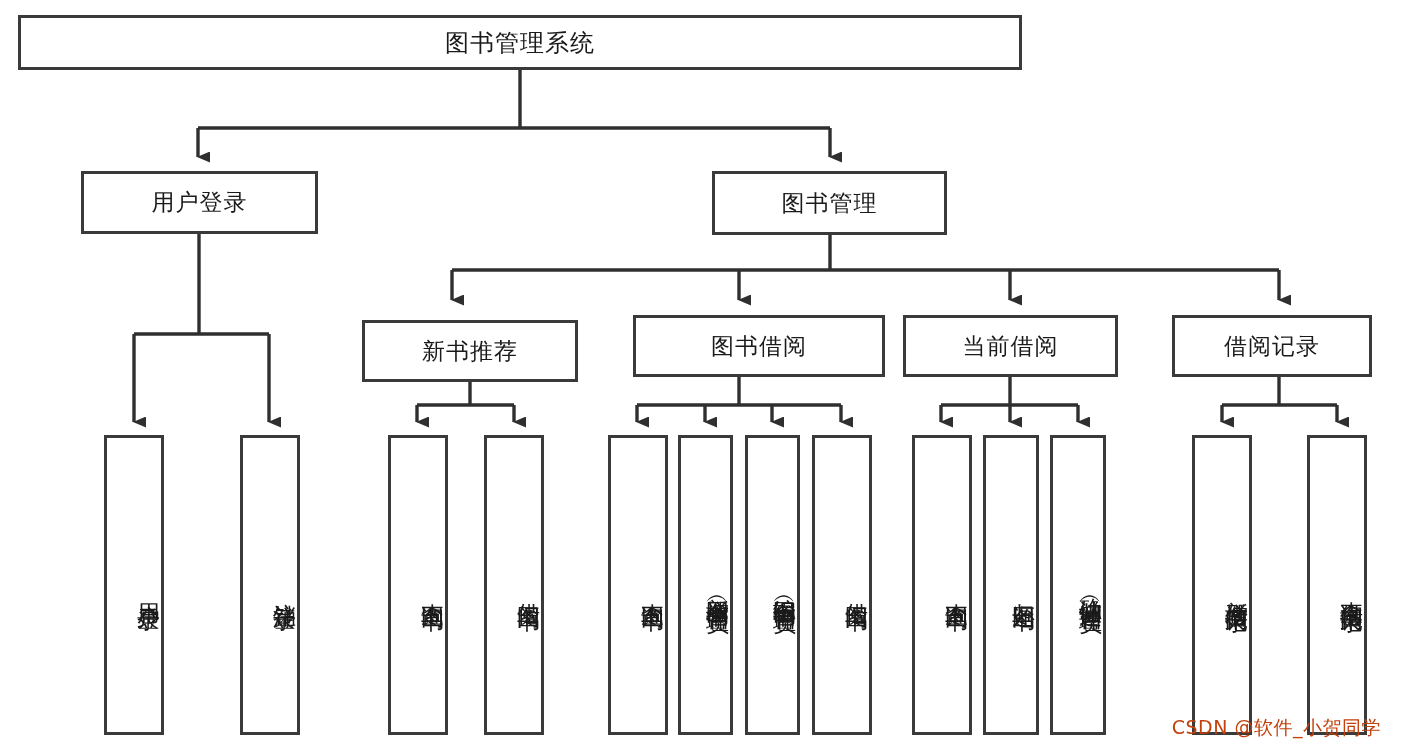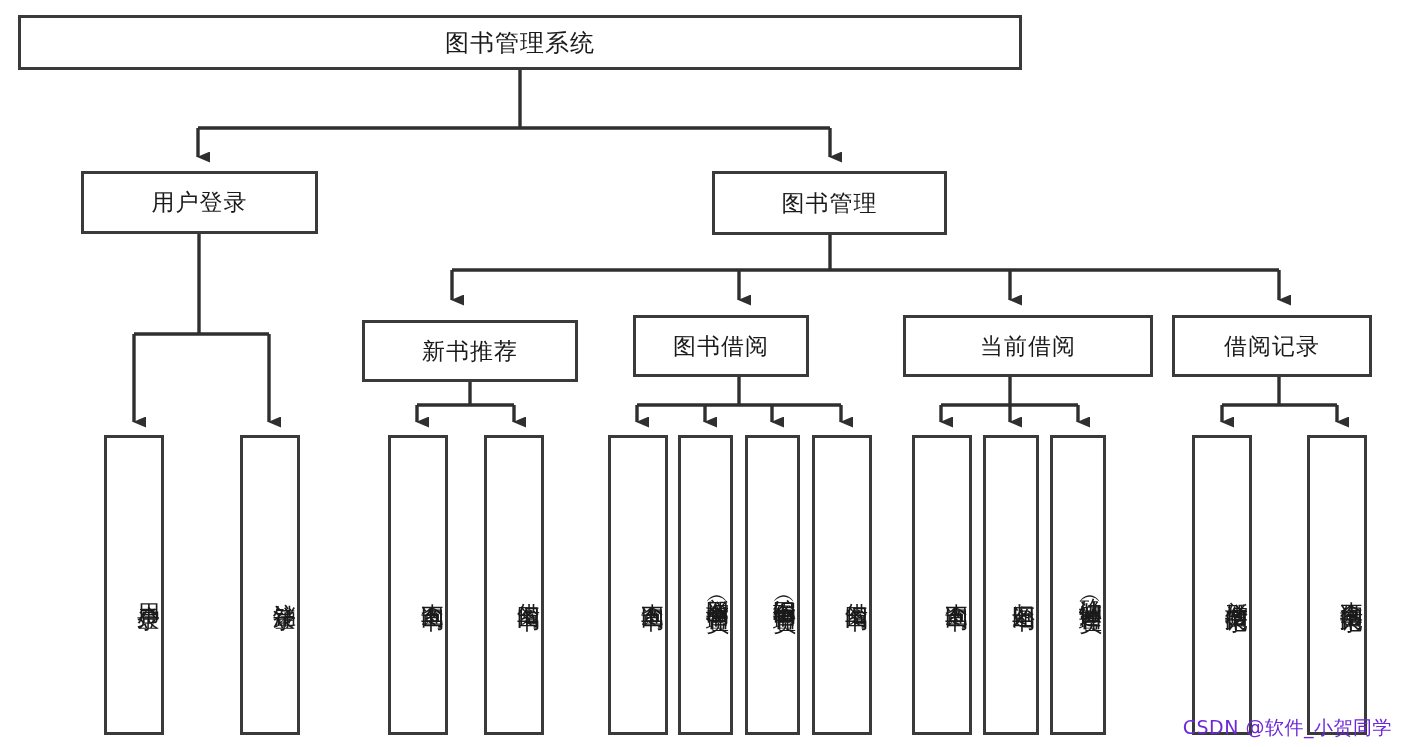--- a/index.html
+++ b/index.html
@@ -46,24 +46,24 @@
     align-items: flex-start;
     justify-content: center;
     padding-top: 8px;
     line-height: 1.05;
   }
   .node.root {
     font-size: 24px;
   }
   .watermark {
     position: absolute;
-    right: 13px;
+    right: 24px;
     bottom: 6px;
     font-size: 19px;
-    color: #6d28d9;
+    color: #c2410c;
     white-space: nowrap;
     letter-spacing: 0.5px;
   }
 </style>
 </head>
 <body>
 
 <div id="canvas">
 
   <svg id="wires" viewBox="0 0 1405 747" xmlns="http://www.w3.org/2000/svg">
@@ -117,23 +117,23 @@
   </svg>
 
   <div class="node horiz root" style="left:18px; top:15px; width:1004px; height:55px;">图书管理系统</div>
 
   <div class="node horiz" style="left:81px; top:171px; width:237px; height:63px;">用户登录</div>
 
   <div class="node horiz" style="left:712px; top:171px; width:235px; height:64px;">图书管理</div>
 
   <div class="node horiz" style="left:362px; top:320px; width:216px; height:62px;">新书推荐</div>
 
-  <div class="node horiz" style="left:633px; top:315px; width:176px; height:62px;">图书借阅</div>
+  <div class="node horiz" style="left:633px; top:315px; width:252px; height:62px;">图书借阅</div>
 
-  <div class="node horiz" style="left:903px; top:315px; width:250px; height:62px;">当前借阅</div>
+  <div class="node horiz" style="left:903px; top:315px; width:215px; height:62px;">当前借阅</div>
 
   <div class="node horiz" style="left:1172px; top:315px; width:200px; height:62px;">借阅记录</div>
 
   <div class="node vert" style="left:104px; top:435px; width:60px; height:300px;">用户登录</div>
 
   <div class="node vert" style="left:240px; top:435px; width:60px; height:300px;">注销登录</div>
 
   <div class="node vert" style="left:388px; top:435px; width:60px; height:300px;">查询图书</div>
 
   <div class="node vert" style="left:484px; top:435px; width:60px; height:300px;">借阅图书</div>

